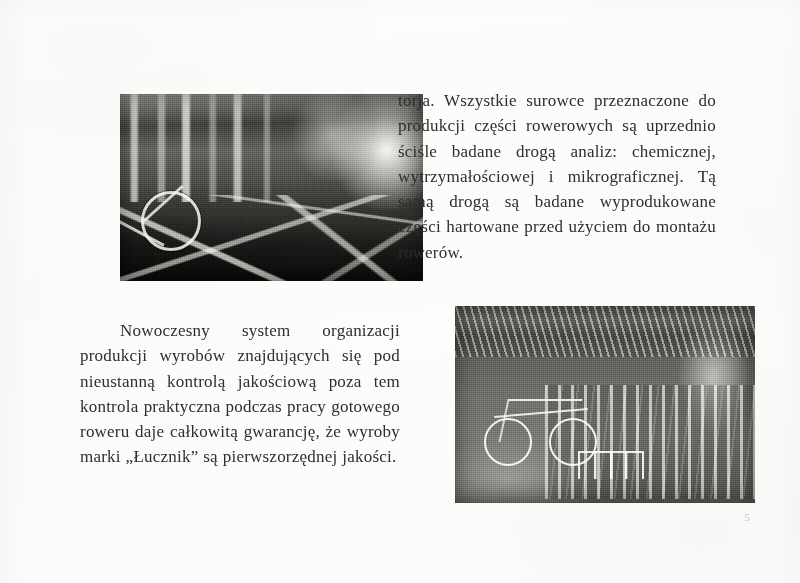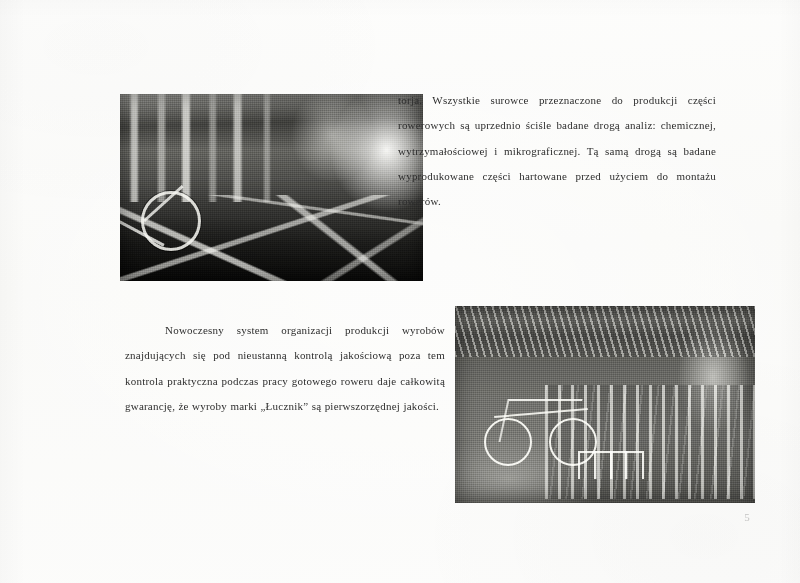--- a/index.html
+++ b/index.html
@@ -46,40 +46,39 @@
     z-index: 1;
   }
 
   .layer { position: relative; z-index: 2; }
 
   
   .textblock {
     position: absolute;
     text-align: justify;
     text-justify: inter-word;
-    font-size: 11px;
+    font-size: 17px;
     line-height: 25.3px;
     letter-spacing: 0.22px;
     word-spacing: 0.4px;
     color: #2e2e2e;
     -webkit-font-smoothing: antialiased;
   }
 
   #text-right {
     left: 398px;
     top: 88px;
     width: 318px;
   }
 
   #text-left {
     left: 80px;
     top: 318px;
     width: 320px;
     text-indent: 40px;
-    margin-left: 45px;
   }
 
   
   .textblock p { margin: 0; }
 
   
   .photo {
     position: absolute;
     overflow: hidden;
     background: #6e6e6e;

